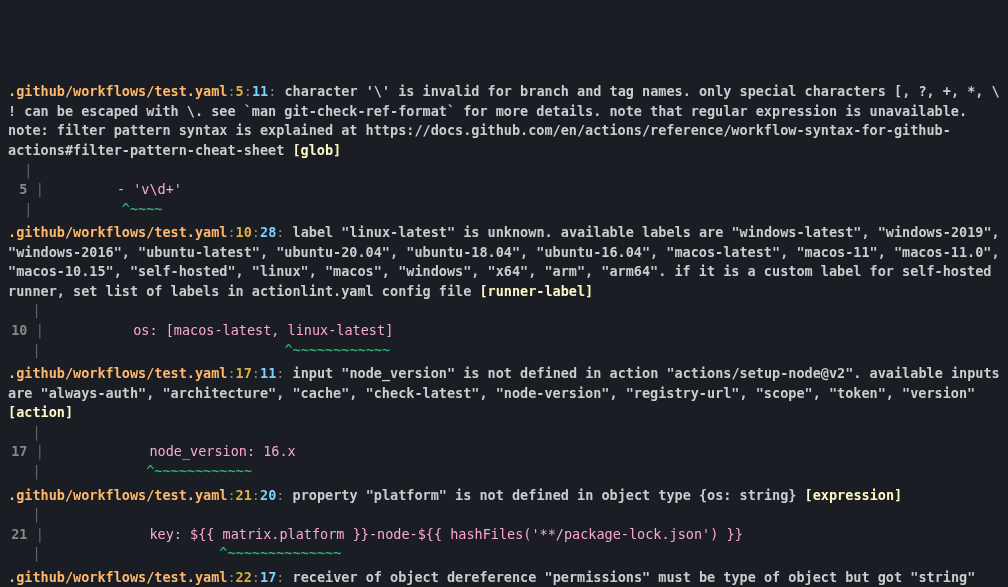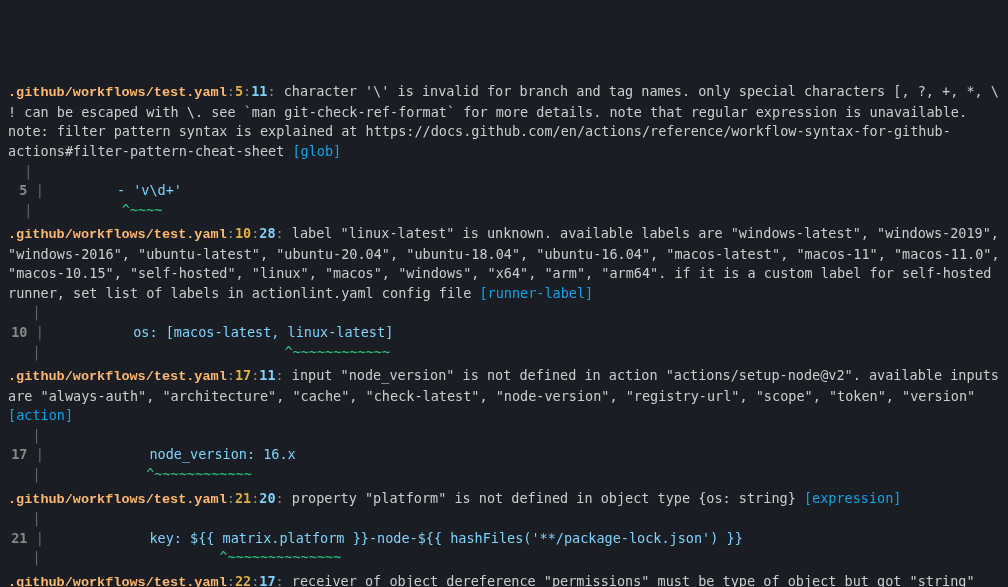--- a/index.html
+++ b/index.html
@@ -7,29 +7,29 @@
       background: #1a1d23;
       color: #cccccc;
       font-family: 'SF Mono', 'Monaco', 'Menlo', 'Consolas', monospace;
       font-size: 13.5px;
       line-height: 1.45;
       padding: 4px 8px;
       white-space: pre-wrap;
       word-wrap: break-word;
       width: 1008px;
     }
-    .file { color: #ffb86c; font-weight: bold; font-family: Liberation Mono, monospace; }
+    .file { color: #ffb86c; font-weight: bold; }
     .sep { color: #888; }
     .ln-yellow { color: #e0b040; font-weight: bold; }
     .ln-magenta { color: #7dd3fc; font-weight: bold; }
-    .msg { color: #cccccc; font-weight: normal;}
-    .tag { color: #0ea5e9; font-weight: normal; }
+    .msg { color: #cccccc; font-weight: bold;}
+    .tag { color: #fef9c3; font-weight: bold; }
     .gutnum { color: #888; display: inline-block; width: 2.4ch; text-align: right; font-weight: bold;}
     .gutpipe { color: #666; }
-    .code { color: #7dd3fc; }
+    .code { color: #f9a8d4; }
     .squig { color: #2ec27e; }
     .block { margin-bottom: 4px; }
     .msg-line { display: block; }
     .context-line { color: #666; }
   </style>
 </head>
 <body>
 
 
 

